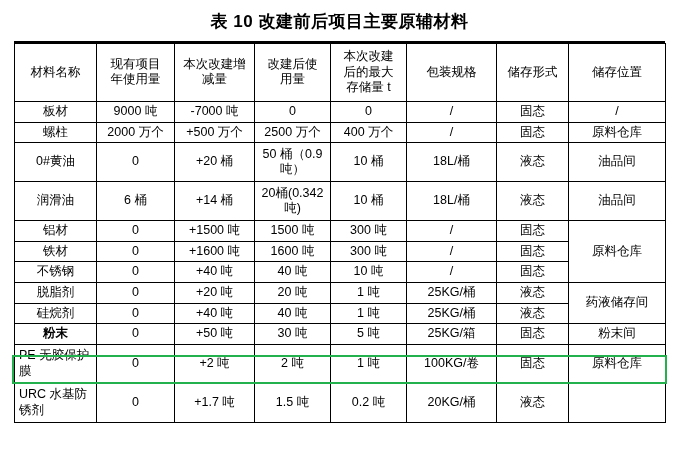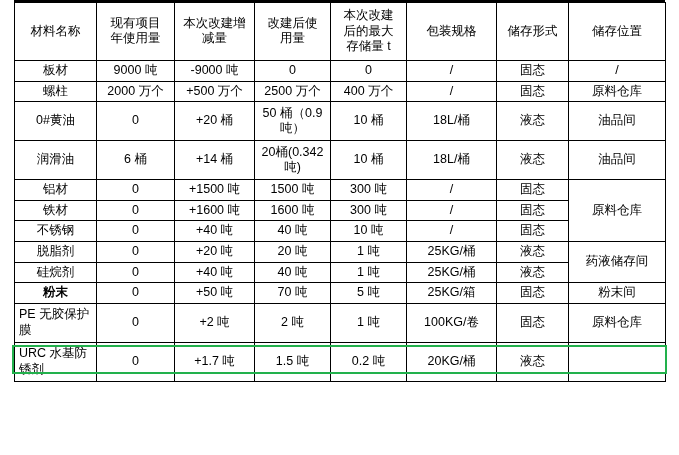--- a/index.html
+++ b/index.html
@@ -78,20 +78,21 @@
   }
   .bold-name {
     font-weight: bold;
   }
 </style>
 </head>
 <body>
 
 <div class="page">
 
+  <div class="title">表 10 改建前后项目主要原辅材料</div>
   <div class="title-rule"></div>
 
   <table class="matdata">
     <colgroup>
       <col style="width:82px">
       <col style="width:78px">
       <col style="width:80px">
       <col style="width:76px">
       <col style="width:76px">
       <col style="width:90px">
@@ -108,21 +109,21 @@
         <th>包装规格</th>
         <th>储存形式</th>
         <th>储存位置</th>
       </tr>
     </thead>
     <tbody>
 
       <tr>
         <td class="name">板材</td>
         <td>9000 吨</td>
-        <td>-9000 吨</td>
+        <td>-7000 吨</td>
         <td>0</td>
         <td>0</td>
         <td>/</td>
         <td>固态</td>
         <td>/</td>
       </tr>
 
       <tr>
         <td class="name">螺柱</td>
         <td>2000 万个</td>
@@ -205,21 +206,21 @@
         <td>40 吨</td>
         <td>1 吨</td>
         <td>25KG/桶</td>
         <td>液态</td>
       </tr>
 
       <tr>
         <td class="name bold-name">粉末</td>
         <td>0</td>
         <td>+50 吨</td>
-        <td>70 吨</td>
+        <td>30 吨</td>
         <td>5 吨</td>
         <td>25KG/箱</td>
         <td>固态</td>
         <td>粉末间</td>
       </tr>
 
       <tr class="tall">
         <td class="leftname">PE 无胶保护膜</td>
         <td>0</td>
         <td>+2 吨</td>

